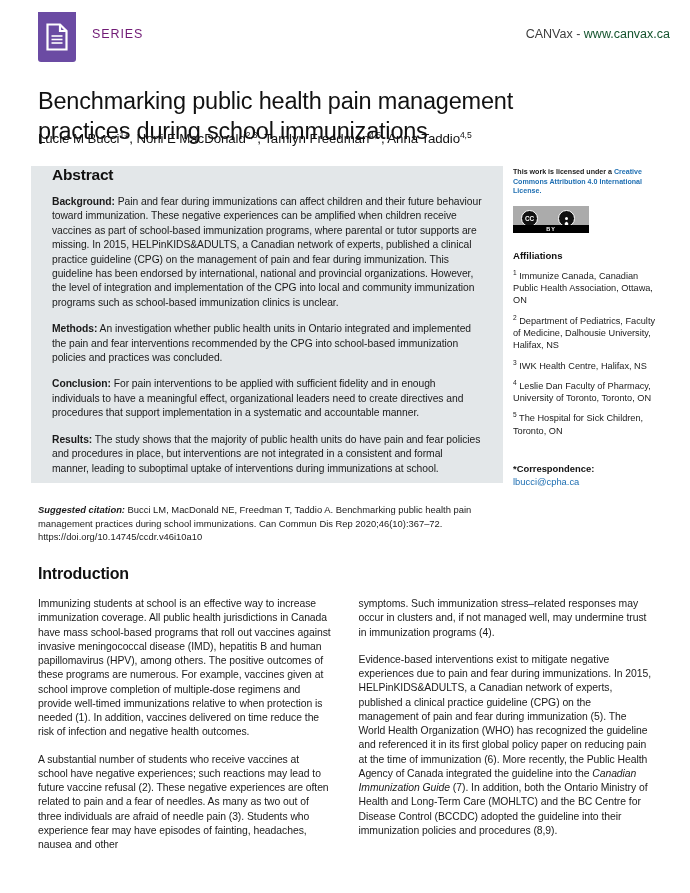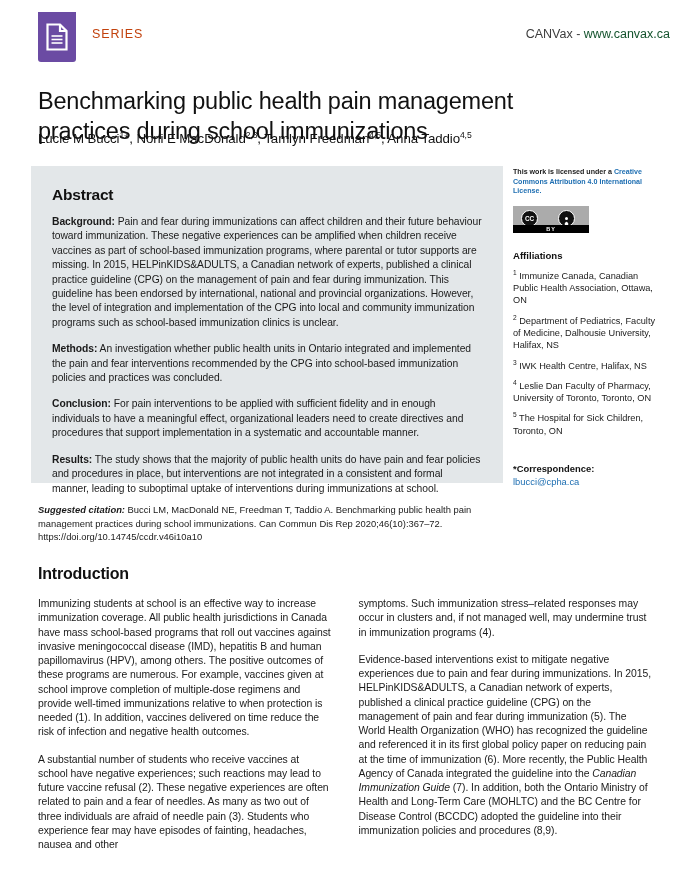--- a/index.html
+++ b/index.html
@@ -42,21 +42,21 @@
     align-items: center;
     justify-content: center;
   }
   .series-logo svg { display: block; }
   .series-label {
     position: absolute;
     left: 92px;
     top: 27px;
     font-size: 12.5px;
     letter-spacing: 0.9px;
-    color: #c2410c;
+    color: #701a75;
     font-weight: 400;
   }
   .masthead-right {
     position: absolute;
     right: 20px;
     top: 27px;
     font-size: 12.5px;
     color: #3d3d3d;
     white-space: nowrap;
   }
@@ -87,21 +87,21 @@
 
   
   .abstract-box {
     position: absolute;
     left: 31px;
     top: 166px;
     width: 472px;
     height: 317px;
     background: #e3e7e9;
     box-sizing: border-box;
-    padding: 20px 21px 10px 21px;
+    padding: 0 21px 10px 21px;
   }
   .abstract-title {
     font-size: 15.5px;
     font-weight: bold;
     color: #111;
     margin: 0 0 11px 0;
     letter-spacing: -0.2px;
   }
   .abstract-p {
     font-size: 10.3px;

